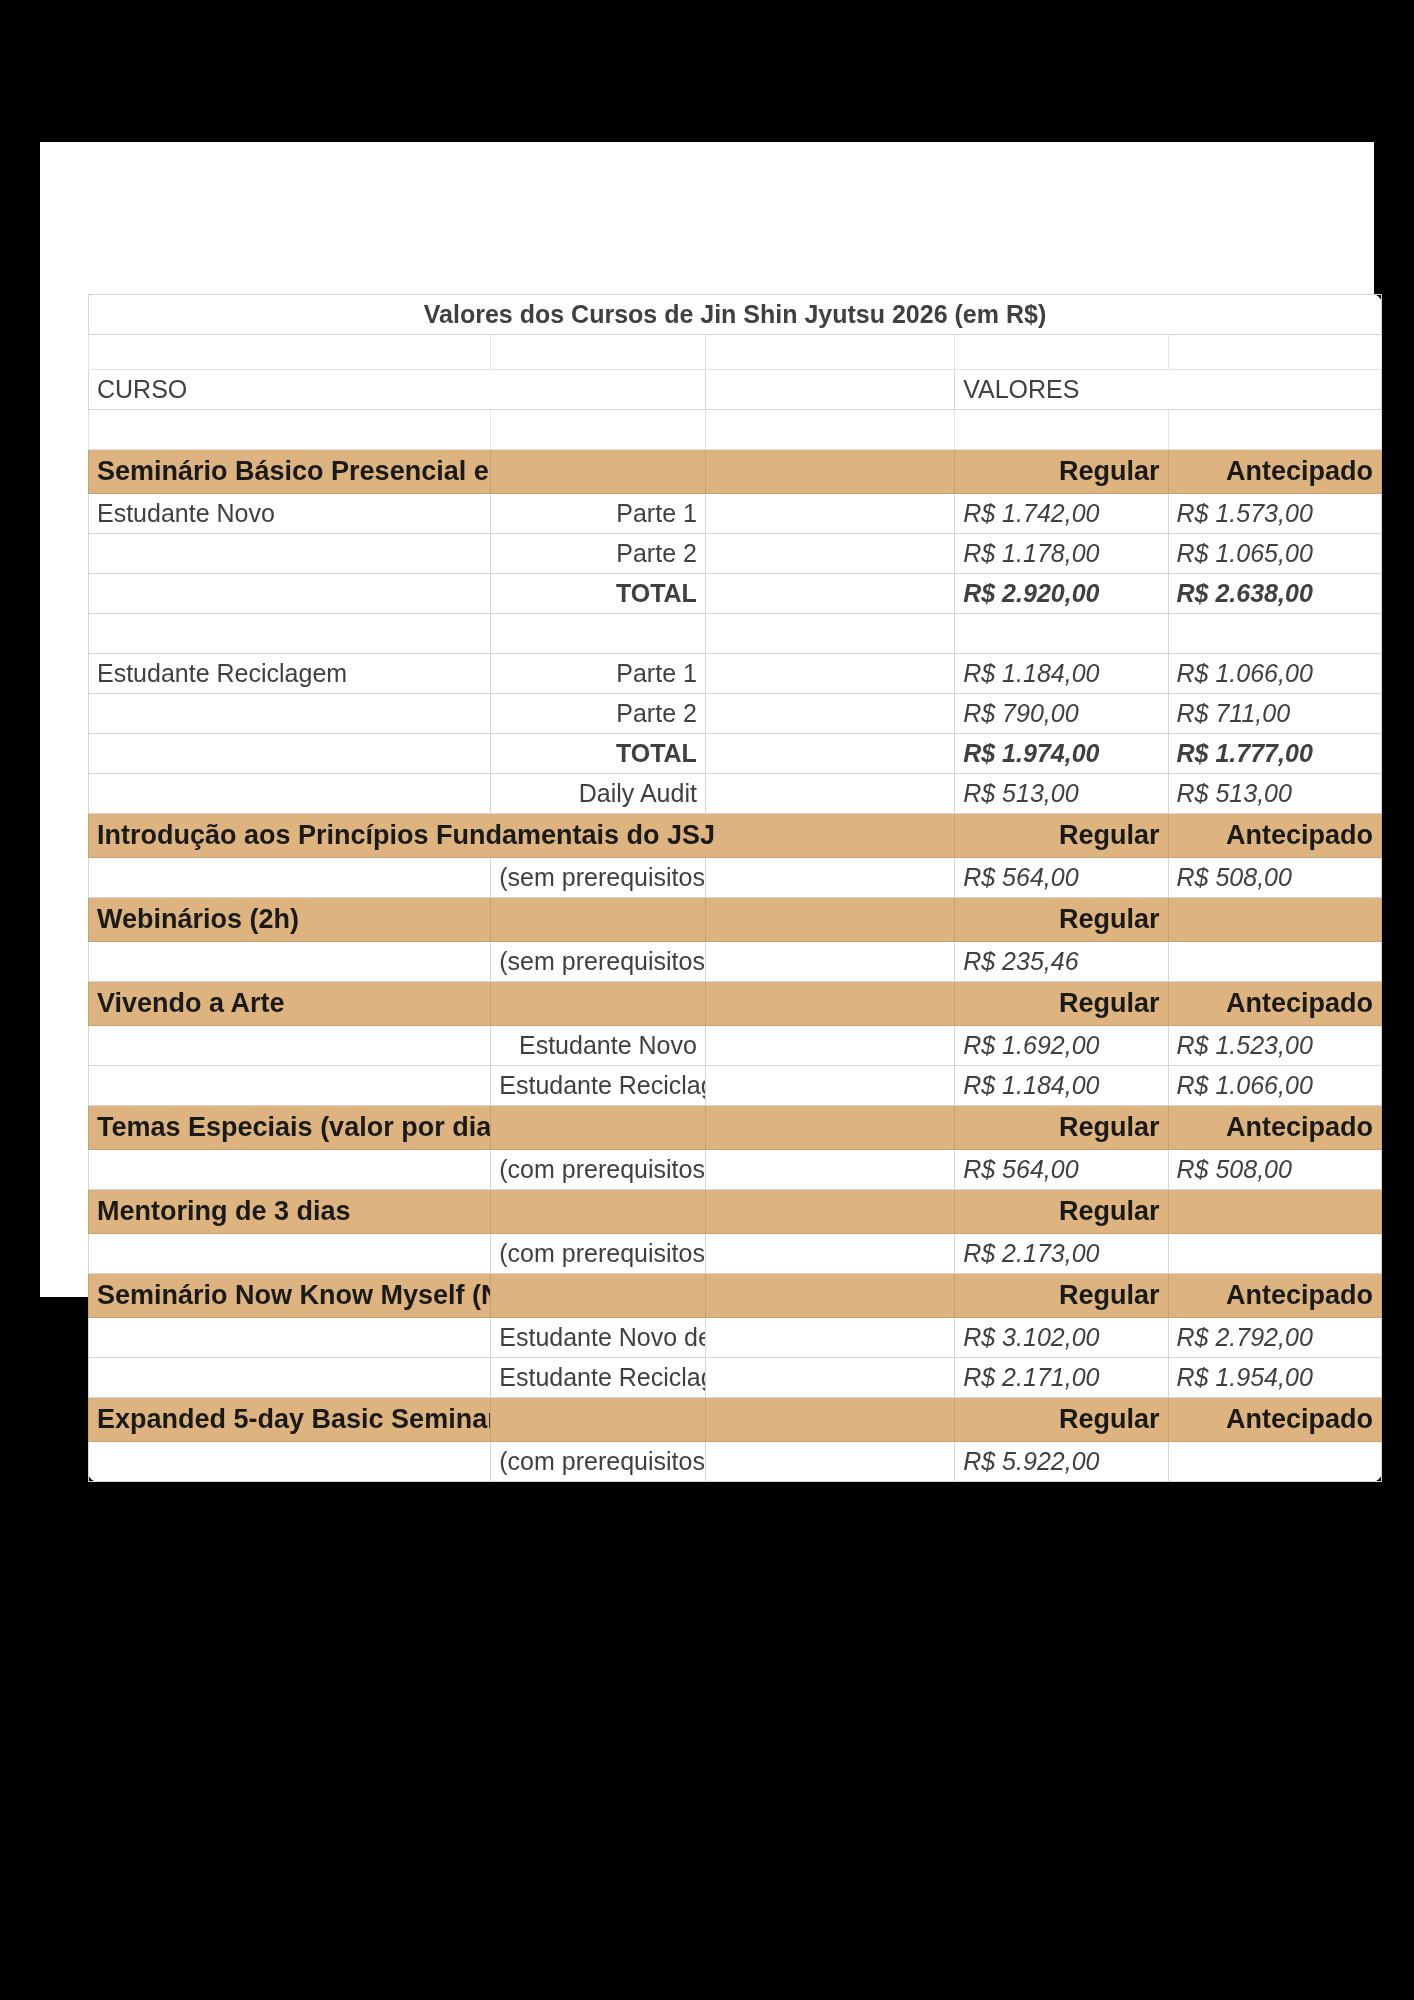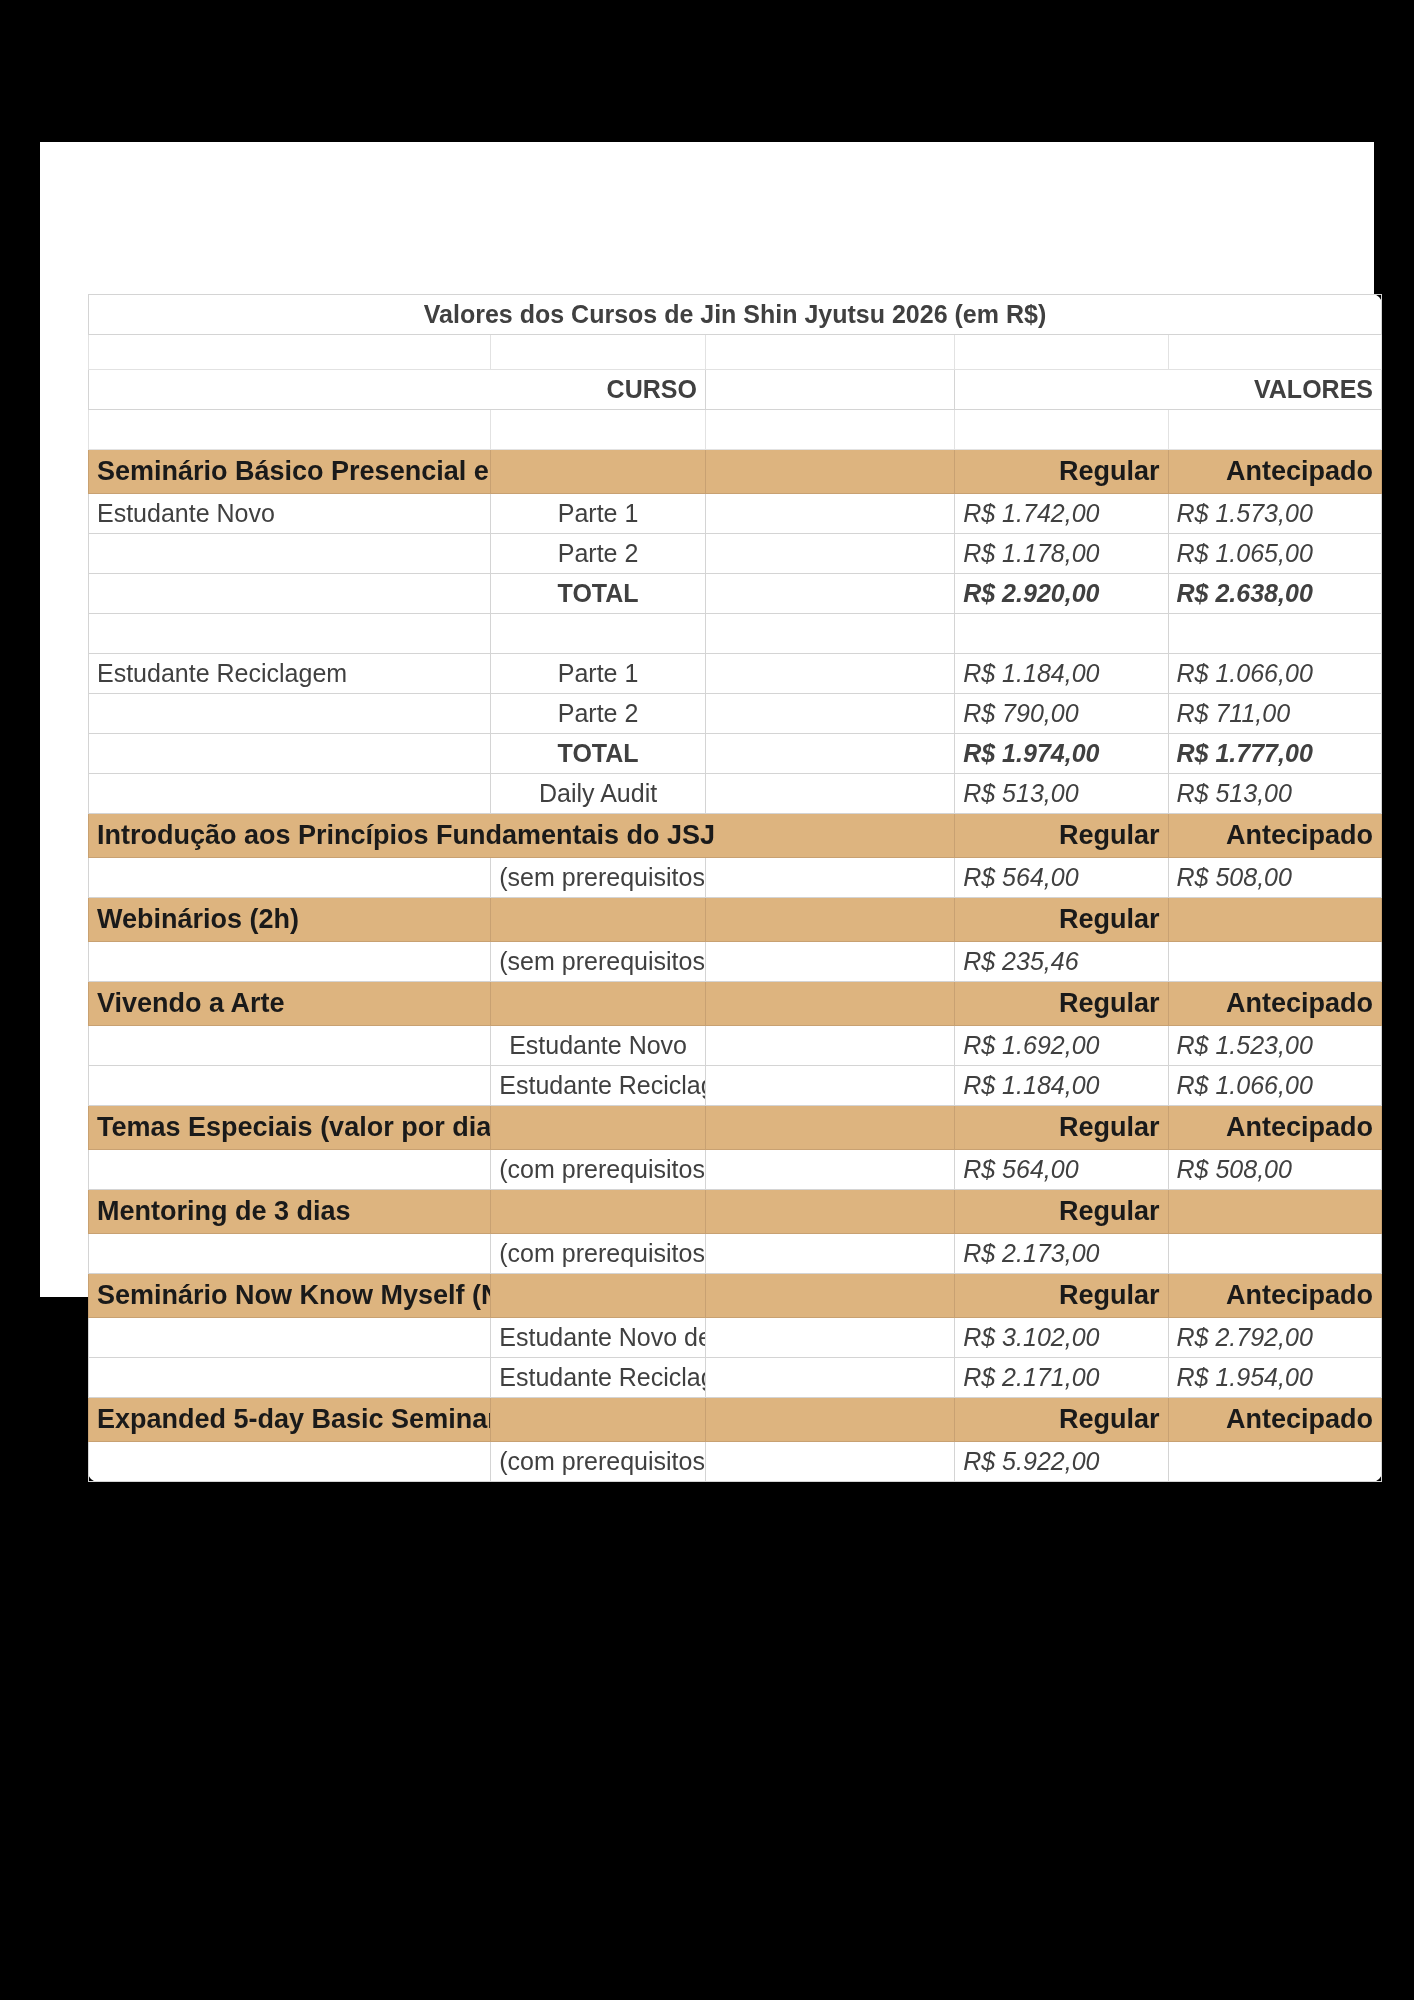--- a/index.html
+++ b/index.html
@@ -73,23 +73,23 @@
   tr.spacer td {
     height: 35px;
     border: 1px solid #e2e2e2;
   }
   tr.spacer-tall td {
     height: 40px;
     border: 1px solid #e2e2e2;
   }
   
   td.band {
-    text-align: right;
+    text-align: left;
     color: #bf9159;
-    font-weight: bold;
+    font-weight: normal;
     font-size: 30px;
     height: 52px;
     border-top: 1px solid #bf9159;
     border-bottom: 1px solid #e2e2e2;
     border-left: 1px solid #bf9159;
     border-right: 1px solid #bf9159;
   }
   
   tr.section td {
     background: #ddb47f;
@@ -100,21 +100,21 @@
     border-top: 1px solid #c8a172;
     border-bottom: 1px solid #c8a172;
     border-left: 1px solid #c8a172;
     border-right: 1px solid #c8a172;
   }
   tr.section td.hdr-val {
     text-align: right;
   }
   
   td.c-course { text-align: left; color: #3a3a3a; }
-  td.c-sub    { text-align: center; color: #595959; }
+  td.c-sub    { text-align: right; color: #595959; }
   td.c-empty  { }
   td.c-price  { text-align: left; color: #595959; padding-left: 10px; font-style: italic; }
   td.bold     { font-weight: bold; color: #000000; }
   td.dark     { color: #3a3a3a; }
   tr.data td  { height: 40px; }
   
   td.leftedge { border-left: 1px solid #c8a172; }
   td.rightedge { border-right: 1px solid #c8a172; }
 </style>
 </head>

